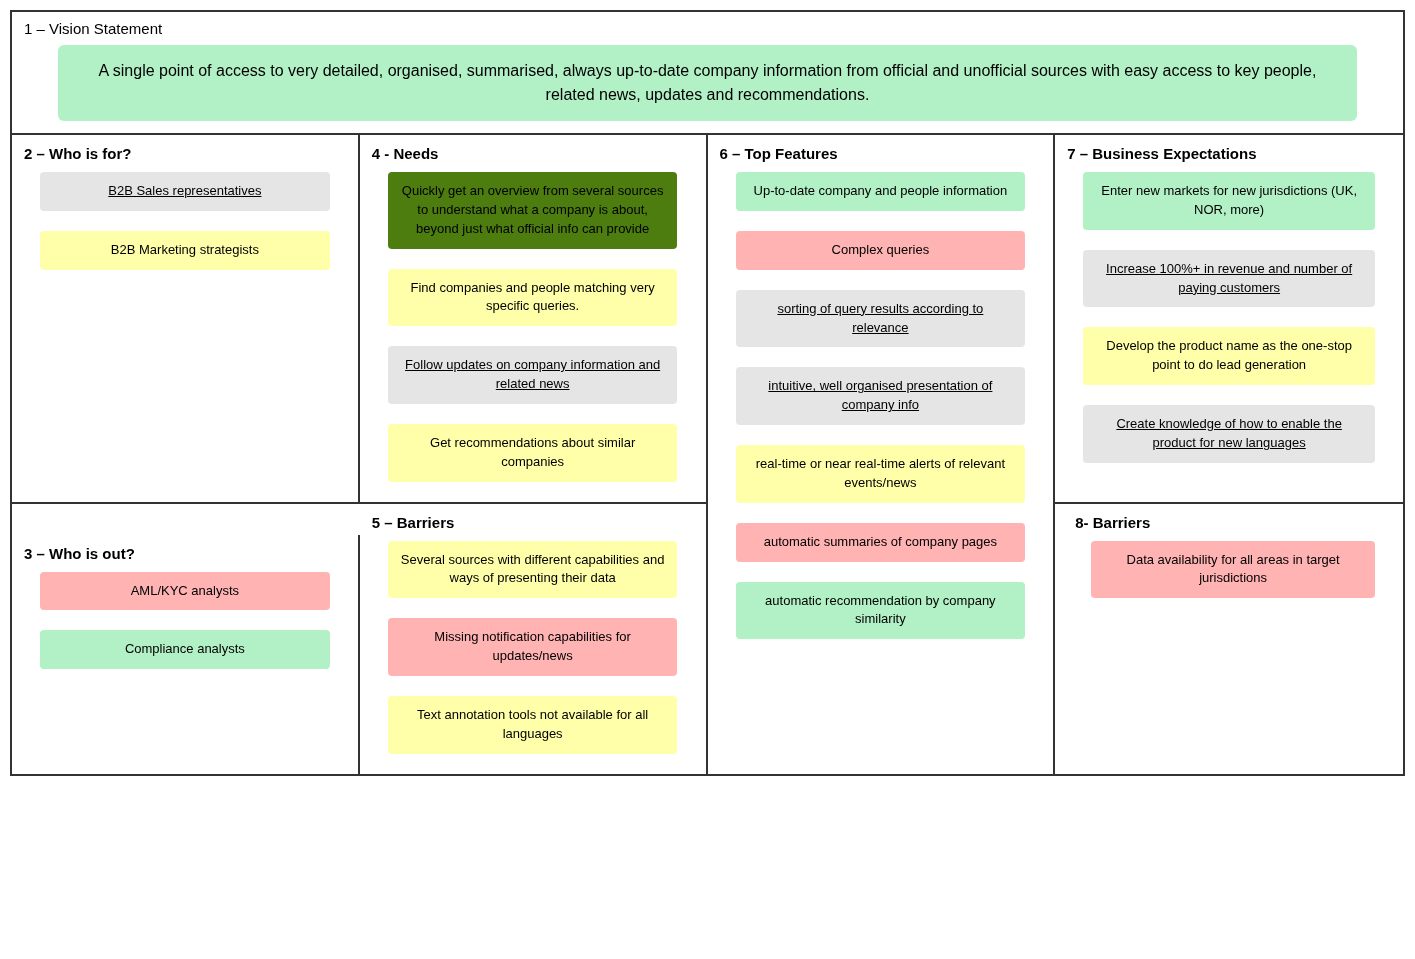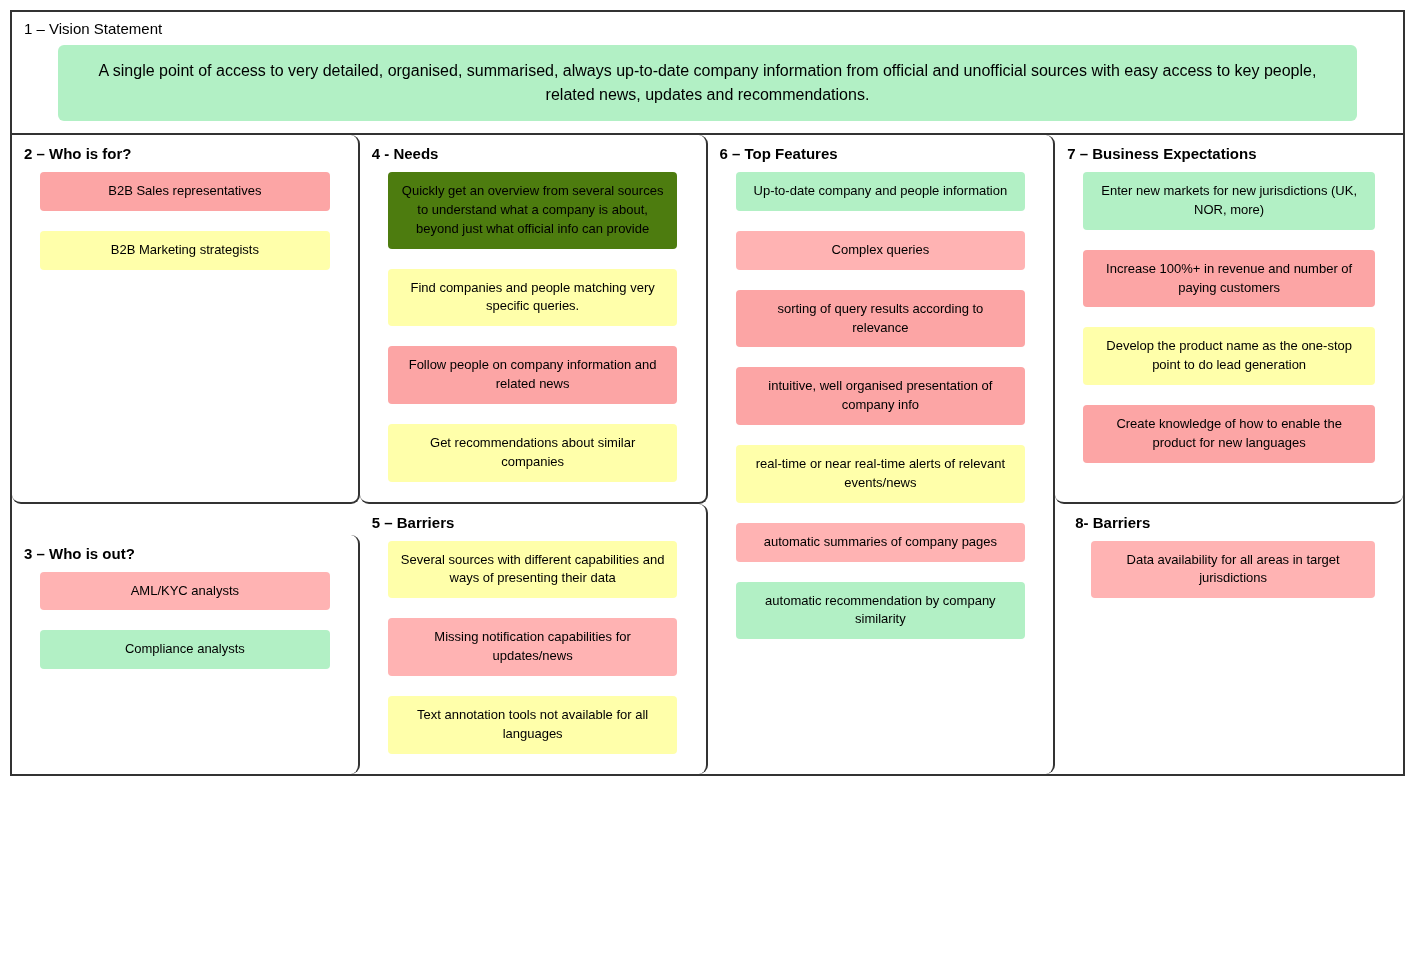--- a/index.html
+++ b/index.html
@@ -38,21 +38,20 @@
     .main-grid {
       display: grid;
       grid-template-columns: 1fr 1fr 1fr 1fr;
       grid-template-rows: auto auto;
     }
     .grid-cell {
       border-right: 2px solid #333;
       border-bottom: 2px solid #333;
       padding: 10px 12px;
       vertical-align: top;
-      border-radius: 9px;
     }
     .grid-cell:last-child, .grid-cell:nth-child(4), .grid-cell:nth-child(8) {
       border-right: none;
     }
     .grid-cell.no-border-right { border-right: none; }
     .grid-cell.no-border-bottom { border-bottom: none; }
     .section-title {
       font-weight: bold;
       font-size: 15px;
       margin-bottom: 10px;
@@ -63,21 +62,21 @@
       padding: 10px 12px;
       margin-bottom: 10px;
       font-size: 13px;
       line-height: 1.45;
       text-align: center;
       display: inline-block;
       width: auto;
     }
     .note-green { background: #b2f0c5; }
     .note-yellow { background: #ffffaa; }
-    .note-blue { background: #fca5a5; }
+    .note-blue { background: #e5e5e5; text-decoration: underline; }
     .note-pink { background: #ffb3b3; }
     .note-salmon { background: #4d7c0f; }
     .notes-col {
       display: flex;
       flex-direction: column;
       align-items: center;
       gap: 10px;
     }
     .note-wide {
       width: 90%;
@@ -101,21 +100,21 @@
         <div class="note note-blue note-wide" data-name="note-b2b-sales">B2B Sales representatives</div>
         <div class="note note-yellow note-wide" data-name="note-b2b-marketing">B2B Marketing strategists</div>
       </div>
     </div>
 
     <div class="grid-cell" data-name="needs-cell" style="border-right:2px solid #333;">
       <div class="section-title" data-name="needs-title">4 - Needs</div>
       <div class="notes-col" data-name="needs-notes">
         <div class="note note-salmon note-wide" data-name="note-overview">Quickly get an overview from several sources to understand what a company is about, beyond just what official info can provide</div>
         <div class="note note-yellow note-wide" data-name="note-find-companies">Find companies and people matching very specific queries.</div>
-        <div class="note note-blue note-wide" data-name="note-follow-updates">Follow people on company information and related news</div>
+        <div class="note note-blue note-wide" data-name="note-follow-updates">Follow updates on company information and related news</div>
         <div class="note note-yellow note-wide" data-name="note-recommendations">Get recommendations about similar companies</div>
       </div>
     </div>
 
     <div class="grid-cell" data-name="top-features-cell" style="border-right:2px solid #333;" rowspan="2">
       <div class="section-title" data-name="top-features-title">6 – Top Features</div>
       <div class="notes-col" data-name="top-features-notes">
         <div class="note note-green note-wide" data-name="note-uptodate-company">Up-to-date company and people information</div>
         <div class="note note-pink note-wide" data-name="note-complex-queries">Complex queries</div>
         <div class="note note-blue note-wide" data-name="note-sorting">sorting of query results according to relevance</div>

